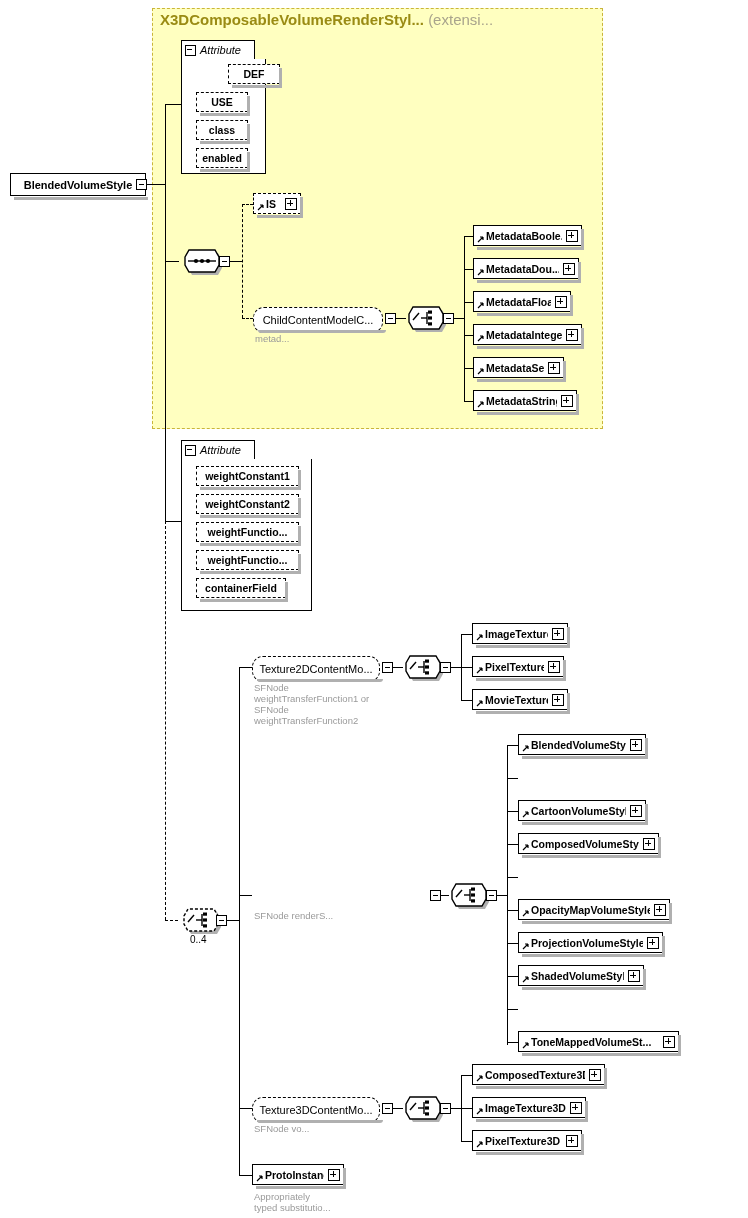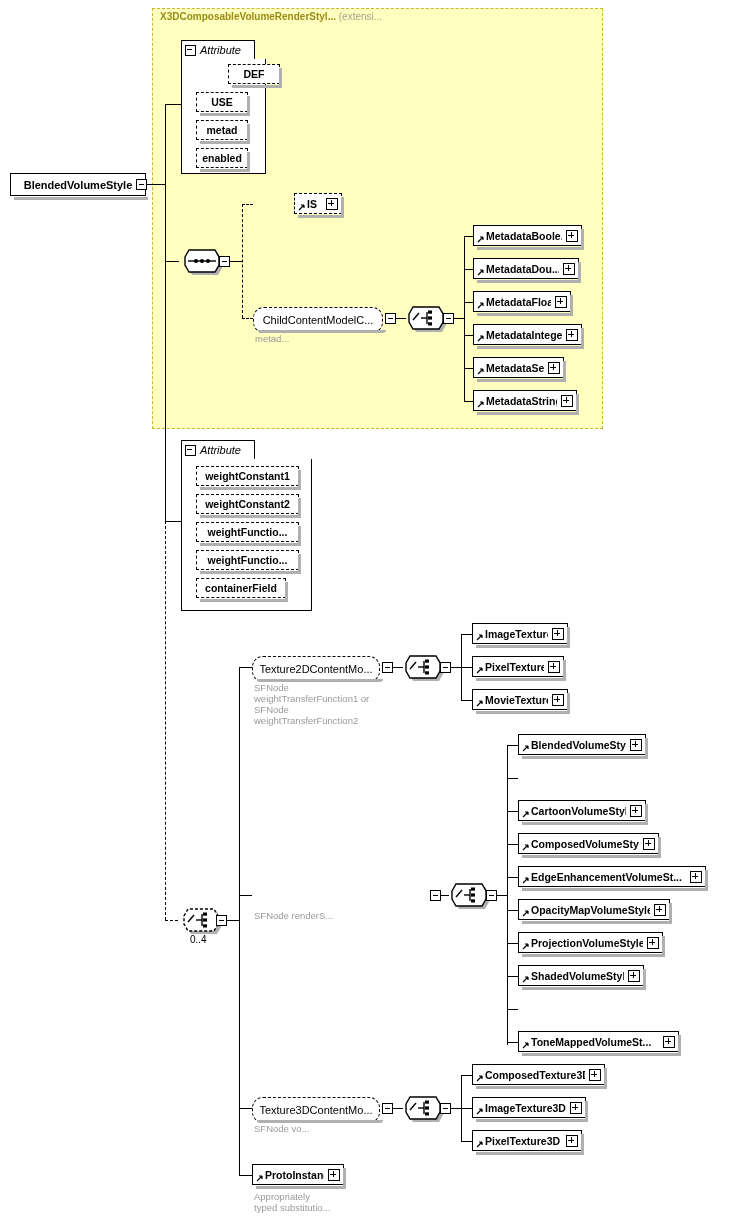--- a/index.html
+++ b/index.html
@@ -9,21 +9,21 @@
 
   
   .extpanel{
     position:absolute;
     border:1px dashed #c9b53a;
     background:#ffffc0;
     box-sizing:border-box;
   }
   .extpanel-title{
     position:absolute;
-    font-size:10px;
+    font-size:15px;
     font-weight:bold;
     color:#9a8b14;
     white-space:nowrap;
   }
   .extpanel-title .muted{
     font-weight:normal;
     color:#a9a48c;
   }
 
   
@@ -85,21 +85,21 @@
     position:absolute;
     box-sizing:border-box;
     background:#ffffff;
     border:1px solid #000;
     height:21px;
     display:flex;align-items:center;
     font-size:10.5px;font-weight:bold;color:#000;
     white-space:nowrap;
     padding-left:12px;padding-right:3px;
   }
-  .node.dashed{border-style:dashed;margin-left:41px;}
+  .node.dashed{border-style:dashed;}
   .node .sh{
     content:"";position:absolute;left:3px;top:21px;width:100%;height:3px;background:#b0b0b0;
   }
   .node .sh2{
     position:absolute;left:100%;top:3px;width:3px;height:100%;background:#b0b0b0;
   }
   .node .arrowg{
     position:absolute;left:3px;bottom:2px;width:8px;height:8px;
   }
   .node .lbl{flex:1 1 auto;overflow:hidden;}
@@ -208,21 +208,21 @@
   </div>
   <div class="attrbox" style="left:181px;top:59px;width:85px;height:115px;"></div>
 
   <div class="attritem" style="left:196px;top:64px;width:52px;margin-left:32px;">
     <span>DEF</span>
   </div>
   <div class="attritem" style="left:196px;top:92px;width:52px;">
     <span>USE</span>
   </div>
   <div class="attritem" style="left:196px;top:120px;width:52px;">
-    <span>metad</span>
+    <span>class</span>
   </div>
   <div class="attritem" style="left:196px;top:148px;width:52px;">
     <span>enabled</span>
   </div>
 
   <div class="comp" style="left:179px;top:248px;">
     <svg width="46" height="26" viewBox="0 0 46 26">
       <polygon points="6,9 10,2 36,2 40,9 40,17 36,24 10,24 6,17" fill="#b0b0b0" transform="translate(3,3)"></polygon>
       <polygon points="6,9 10,2 36,2 40,9 40,17 36,24 10,24 6,17" fill="#ffffff" stroke="#000" stroke-width="1.4"></polygon>
       <line x1="9" y1="13" x2="37" y2="13" stroke="#000" stroke-width="1.4"></line>
@@ -488,29 +488,20 @@
   </div>
   <div class="node" style="left:518px;top:833px;width:141px;">
     <svg class="arrowg" viewBox="0 0 8 8">
         <path d="M1 7 L6 2 M6 2 L3 2 M6 2 L6 5" stroke="#000" stroke-width="1.2" fill="none"></path>
       </svg>
     <span class="lbl">ComposedVolumeStyle</span>
     <span class="plusbtn"></span>
     <span class="sh"></span>
       <span class="sh2"></span>
   </div>
-  <div class="node" style="left:518px;top:866px;width:188px;">
-    <svg class="arrowg" viewBox="0 0 8 8">
-        <path d="M1 7 L6 2 M6 2 L3 2 M6 2 L6 5" stroke="#000" stroke-width="1.2" fill="none"></path>
-      </svg>
-    <span class="lbl">EdgeEnhancementVolumeSt...</span>
-    <span class="plusbtn"></span>
-    <span class="sh"></span>
-      <span class="sh2"></span>
-  </div>
   <div class="node" style="left:518px;top:899px;width:152px;">
     <svg class="arrowg" viewBox="0 0 8 8">
         <path d="M1 7 L6 2 M6 2 L3 2 M6 2 L6 5" stroke="#000" stroke-width="1.2" fill="none"></path>
       </svg>
     <span class="lbl">OpacityMapVolumeStyle</span>
     <span class="plusbtn"></span>
     <span class="sh"></span>
       <span class="sh2"></span>
   </div>
   <div class="node" style="left:518px;top:932px;width:145px;">

